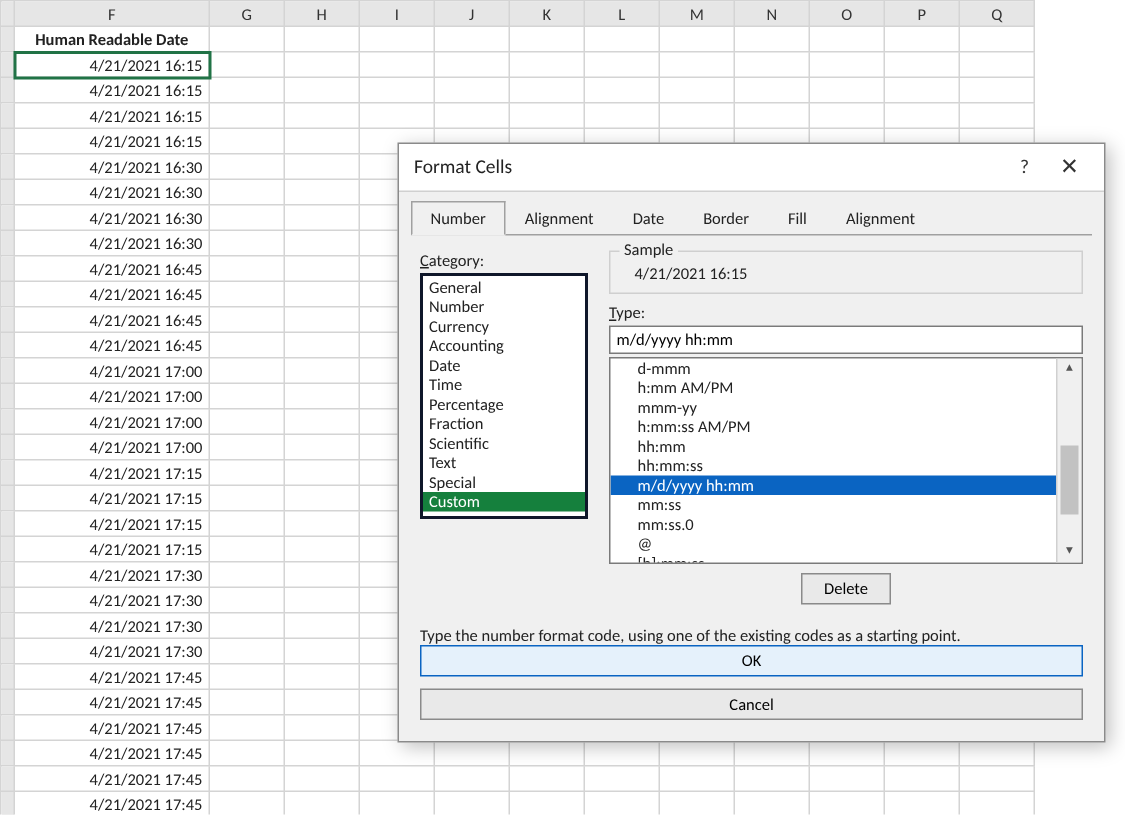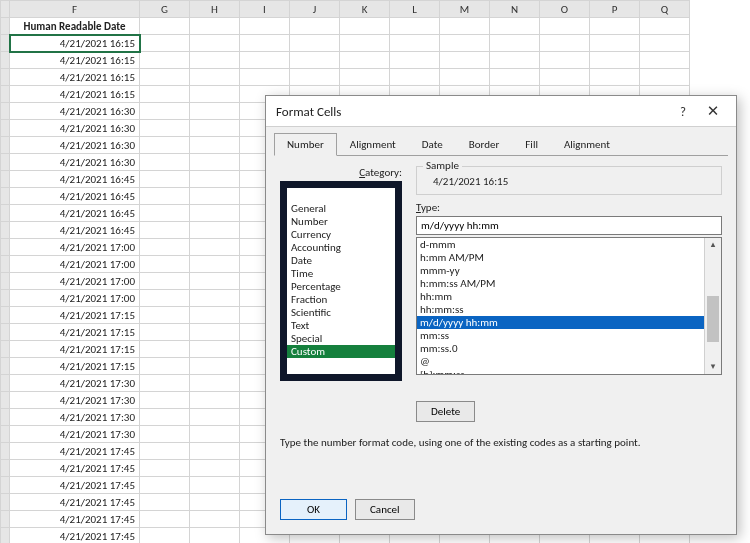--- a/index.html
+++ b/index.html
@@ -101,31 +101,31 @@
     left: 8px; right: 8px;
     border-top: 1px solid #a0a0a0;
     margin-top: -1px;
   }
 
   .dlg-body {
     padding: 10px 14px 14px 14px;
     position: relative;
   }
   .body-row { display: flex; gap: 14px; }
-  .category-col { display: flex; flex-direction: column; align-items: flex-end; }
+  .category-col { display: flex; flex-direction: column; }
   .category-label, .type-label, .sample-label { margin-bottom: 2px; }
   .category-label .u, .type-label .u { text-decoration: underline; }
 
   .category-list {
-    border: 7px solid #0f172a;
+    border: 2px solid #0f172a;
     background: #fff;
     width: 108px;
     height: 158px;
     overflow: hidden;
-    padding: 14px 0;
+    padding: 1px 0;
   }
   .category-list div {
     padding: 0 4px;
     height: 13px;
     line-height: 13px;
     font-size: 11px;
   }
   .category-list div.sel {
     background: #15803d;
     color: #fff;
@@ -162,21 +162,21 @@
 
   .type-list {
     border: 1px solid #7a7a7a;
     background: #fff;
     height: 136px;
     position: relative;
     overflow: hidden;
   }
   .type-list-inner { position:absolute; left:0; top:0; right:16px; bottom:0; }
   .type-list-inner div {
-    padding: 0 3px;
+    padding: 0 18px;
     height: 13px;
     line-height: 13px;
     font-size: 11px;
     white-space: nowrap;
   }
   .type-list-inner div.sel {
     background: #0a64c2;
     color: #fff;
   }
   .type-scroll {
@@ -190,39 +190,40 @@
     height: 14px; text-align: center; font-size: 9px; color:#555;
   }
   .type-scroll .thumb {
     position:absolute; left:2px; right:2px;
     top: 58px; height: 46px;
     background: #c2c2c2;
   }
 
   .delete-row {
     display: flex;
-    justify-content: flex-start;
-    margin-top: 26px;
+    justify-content: center;
+    margin-top: 6px;
   }
   .btn {
     border: 1px solid #8a8a8a;
     background: #e9e9e9;
     padding: 3px 14px;
     font-size: 11px;
     font-family: inherit;
   }
   .hint {
     margin-top: 14px;
     font-size: 11px;
   }
 
   .dlg-buttons {
     display: flex;
+    justify-content: flex-end;
     gap: 8px;
-    margin-top: 50px;
+    flex-direction: column;
   }
   .btn-ok {
     border: 1px solid #0a64c2;
     background: #e5f1fb;
     padding: 3px 26px;
   }
 </style>
 </head>
 <body>
 

